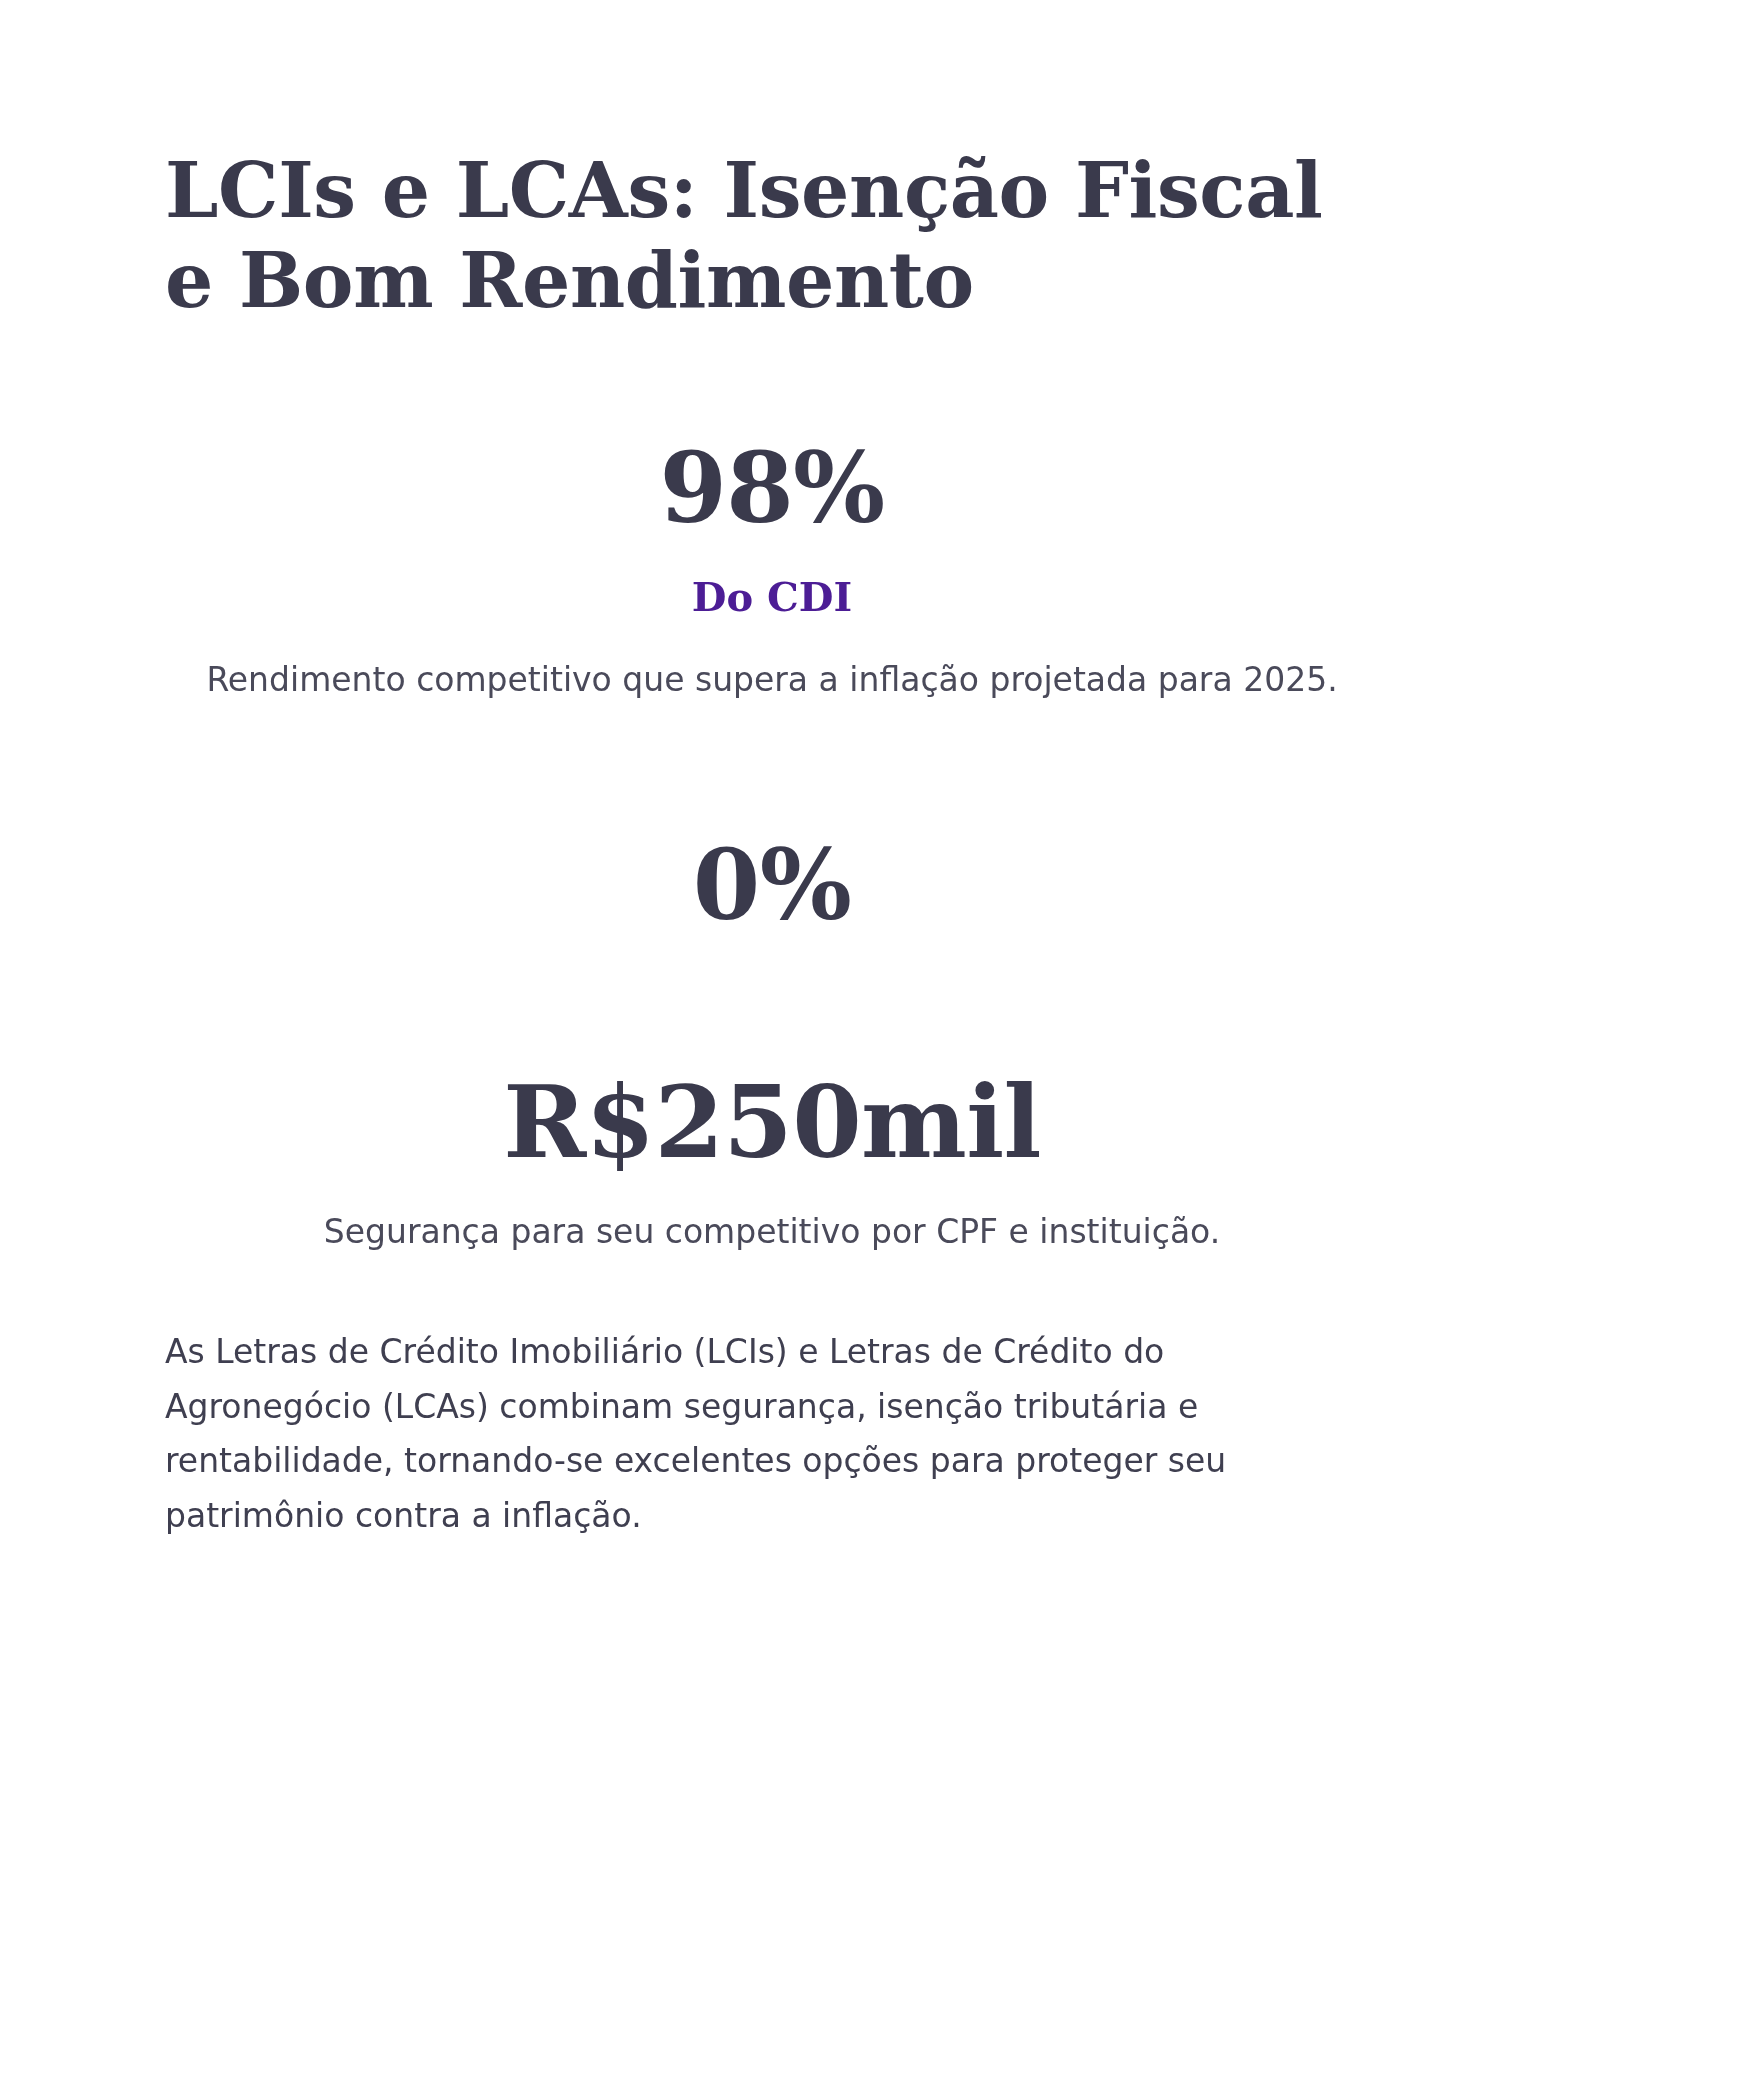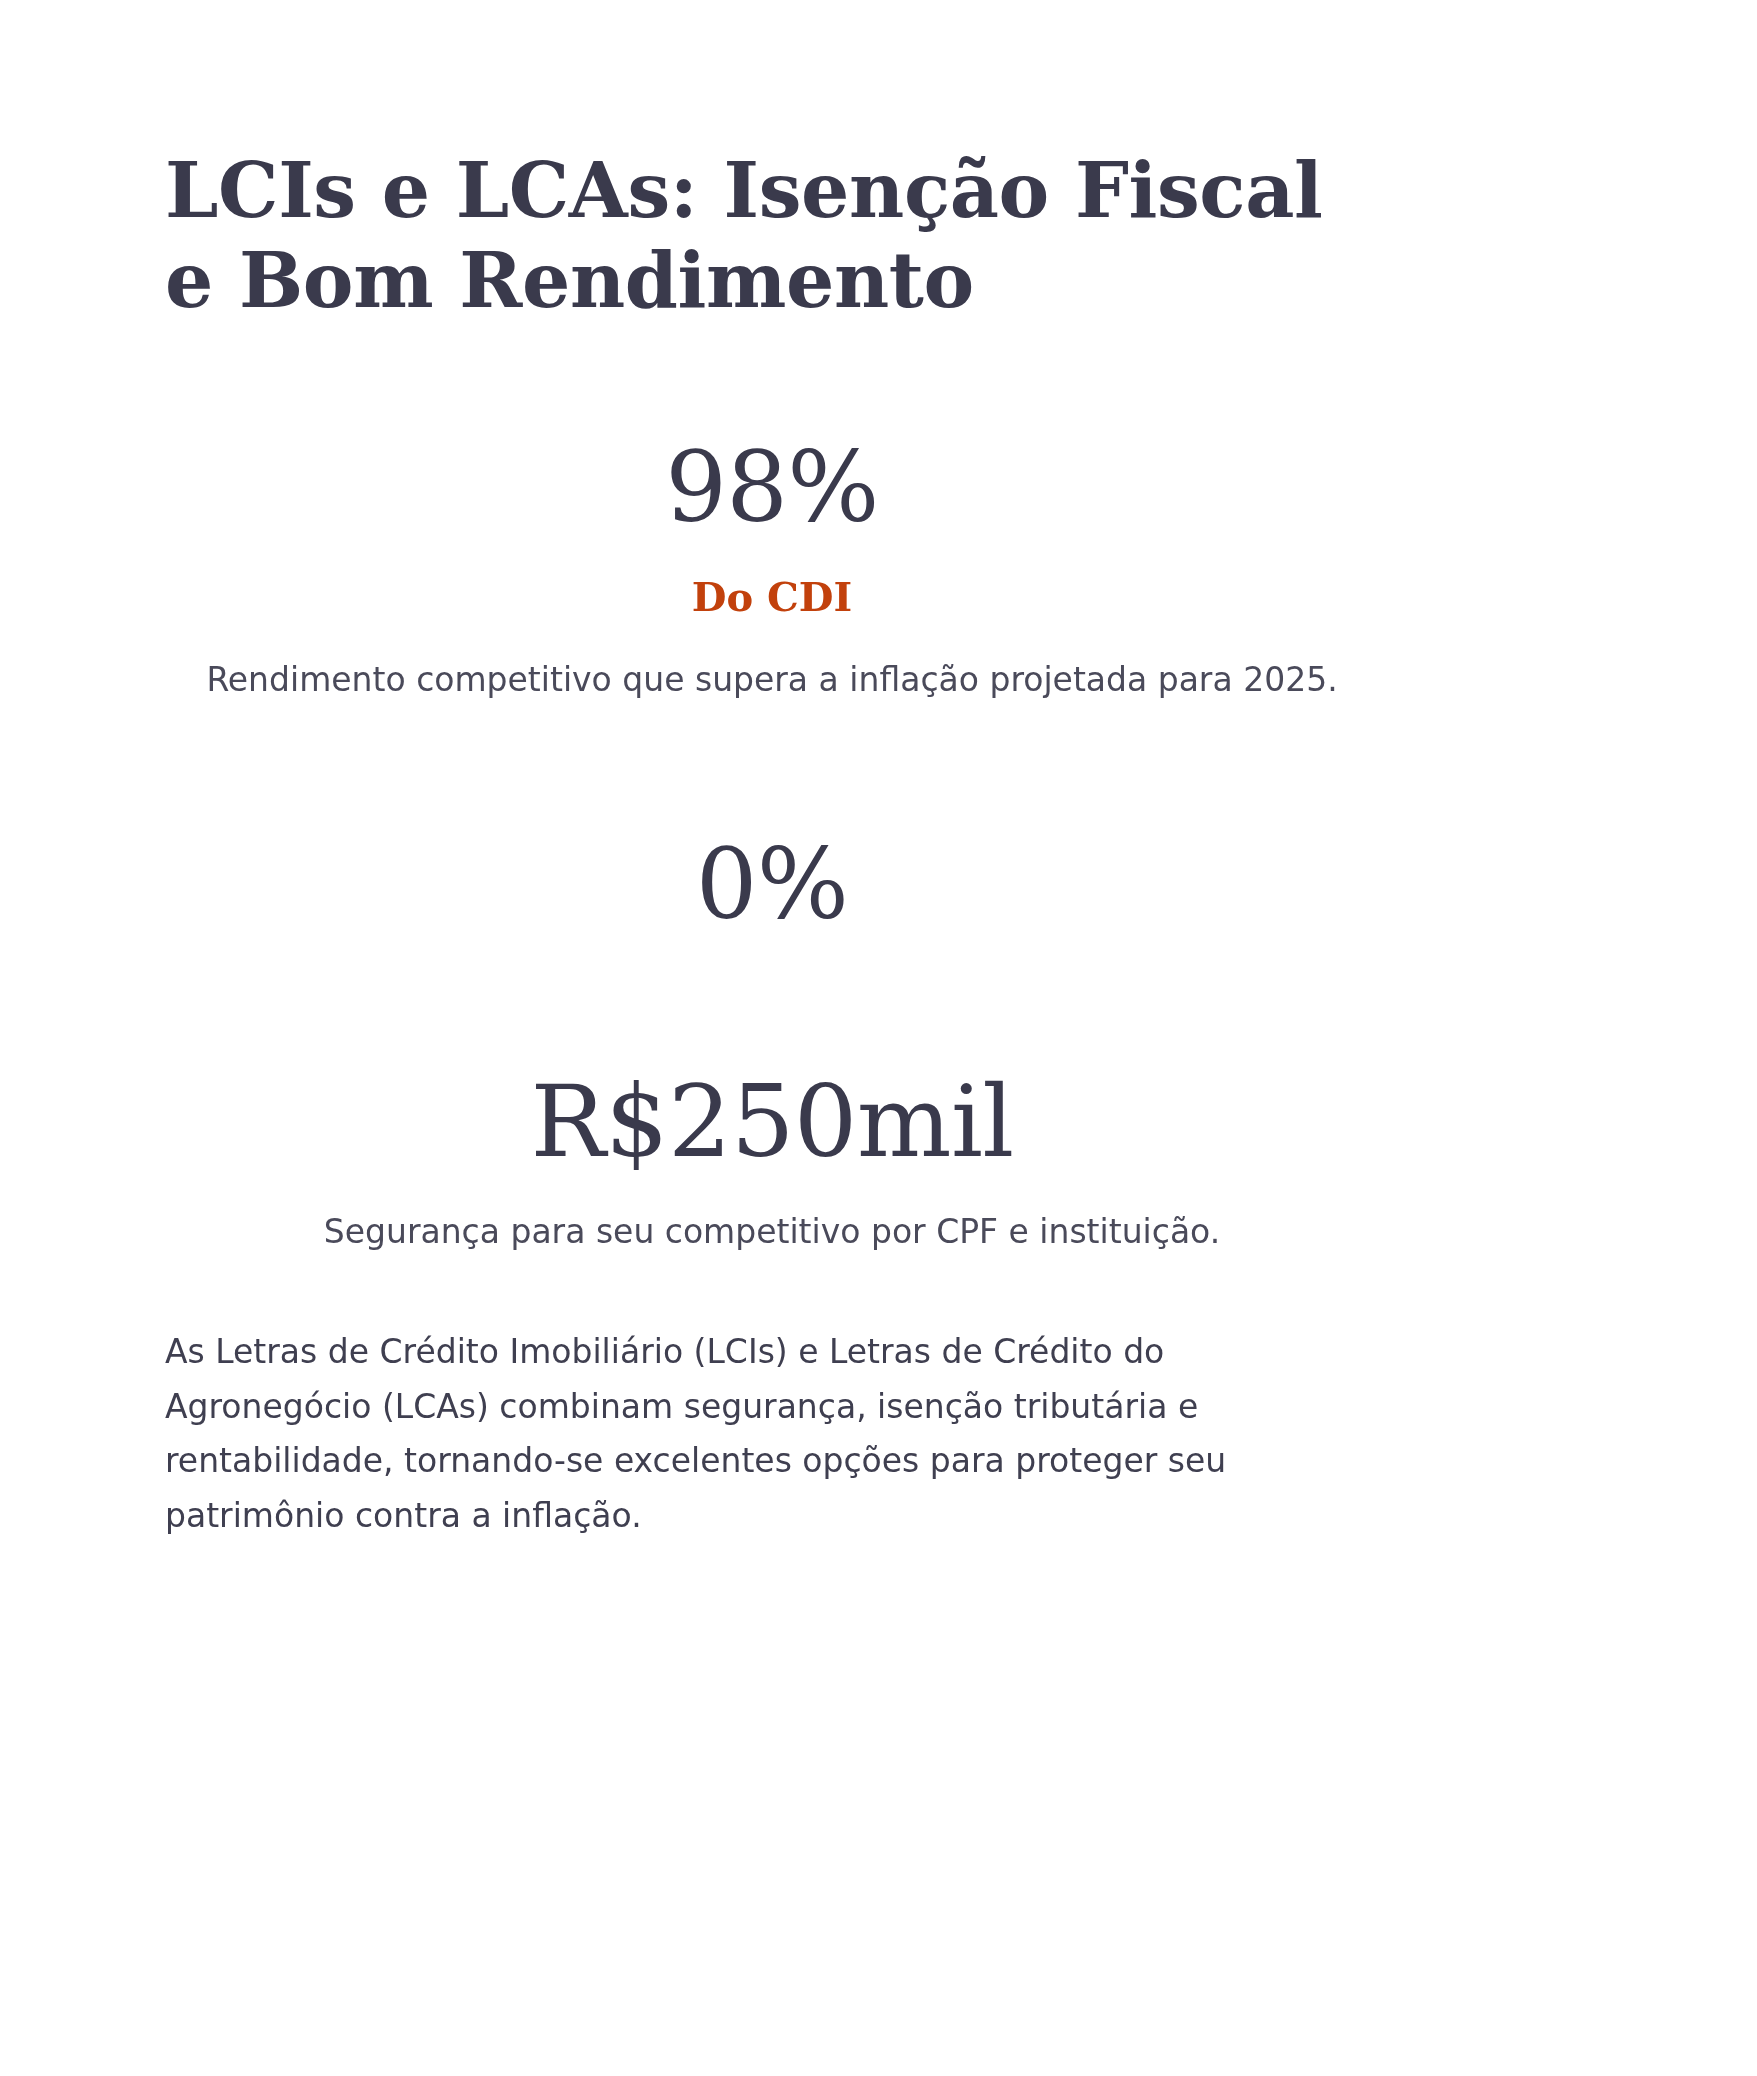--- a/index.html
+++ b/index.html
@@ -38,36 +38,36 @@
   }
   .stat-block {
     text-align: center;
     margin-bottom: 128px;
   }
   .stat-block:last-child {
     margin-bottom: 70px;
   }
   .stat-value {
     font-family: "DejaVu Serif", serif;
-    font-weight: 400;
+    font-weight: 700;
     font-size: 97px;
     line-height: 1.1;
     color: #3a3a4c;
     margin: 0 0 31px 0;
     letter-spacing: -0.7px;
   }
   .stat-value.large {
     font-size: 100px;
   }
   .stat-label {
     font-family: "DejaVu Serif", serif;
     font-weight: 700;
     font-size: 40px;
     line-height: 1.2;
-    color: #c2410c;
+    color: #4c1d95;
     margin: 0 0 35px 0;
   }
   .stat-desc {
     font-family: "DejaVu Sans", sans-serif;
     font-weight: 400;
     font-size: 33px;
     line-height: 1.45;
     color: #4a4a5a;
     margin: 12px auto;
     max-width: 1333px;

